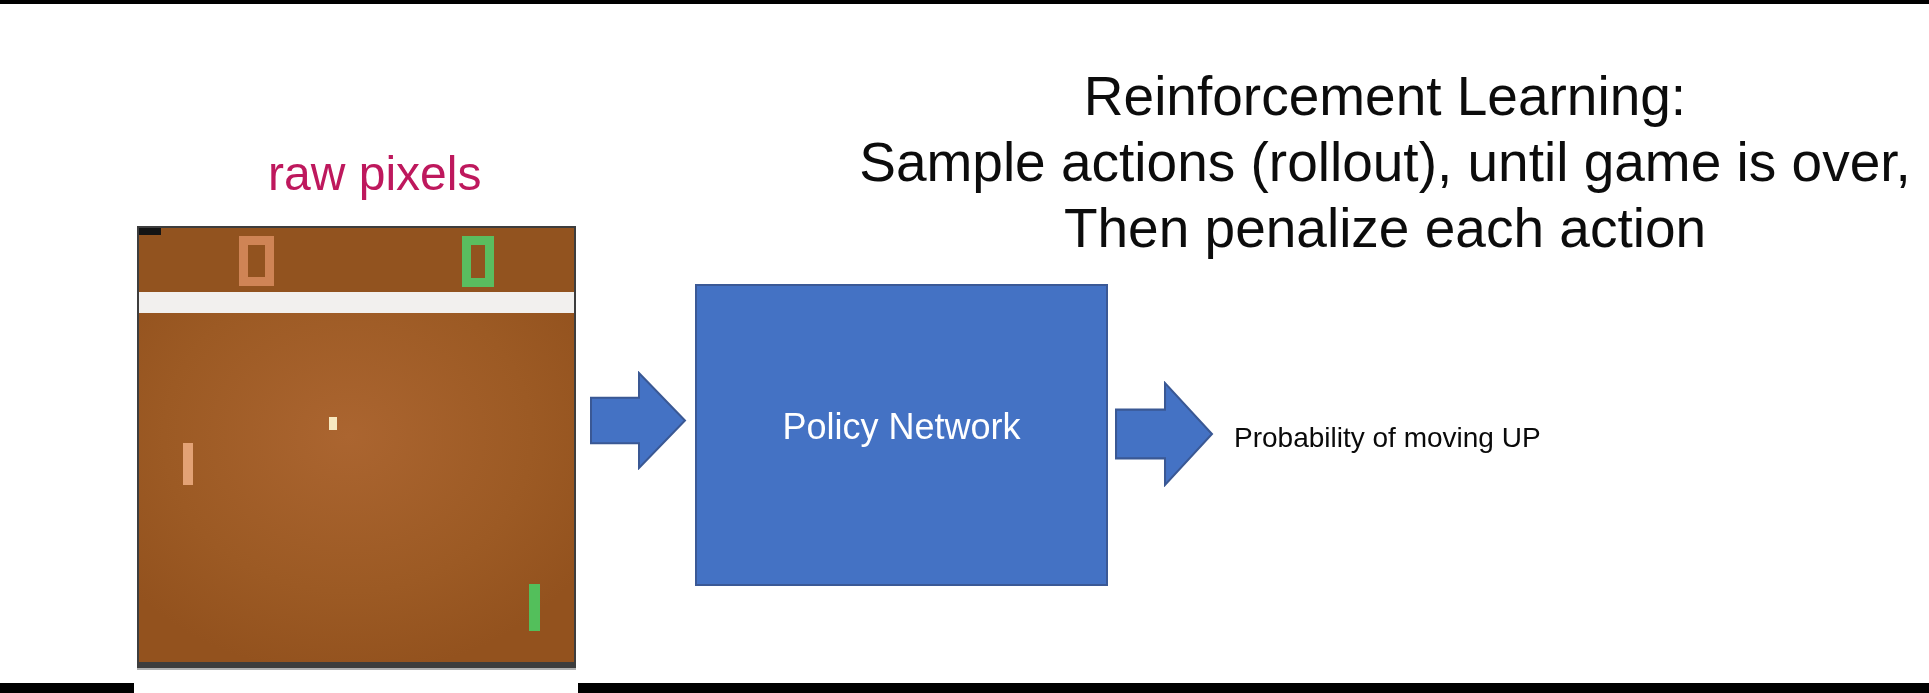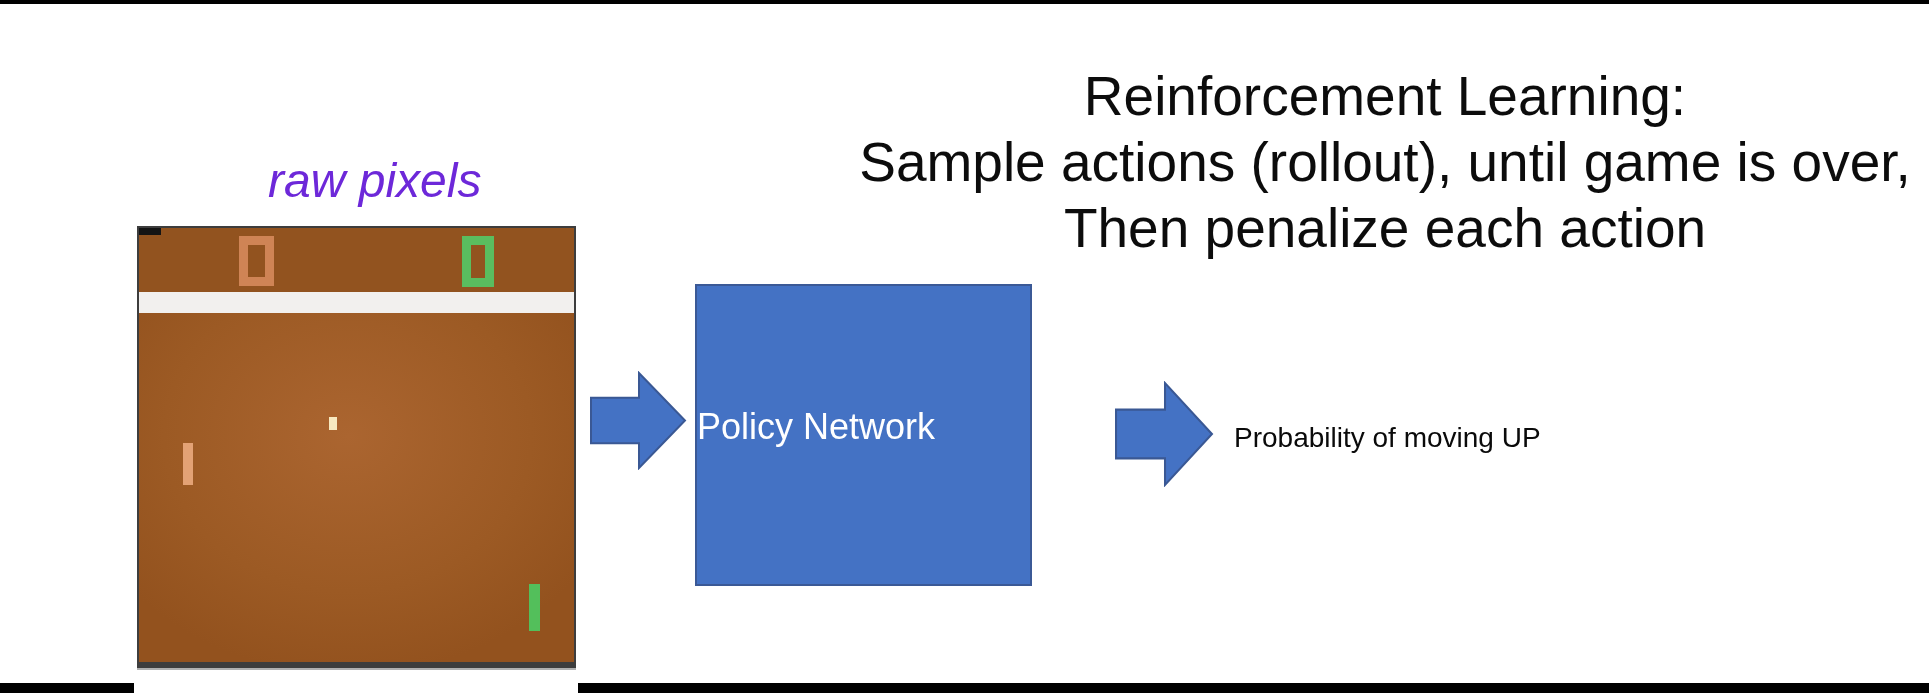--- a/index.html
+++ b/index.html
@@ -11,21 +11,21 @@
     color:#0b0b0b;
   }
   .abs{position:absolute;}
 
   
   .top-bar{left:0;top:0;width:1929px;height:4px;background:#000;}
   .bottom-bar-left{left:0;top:683px;width:134px;height:10px;background:#000;}
   .bottom-bar-right{left:578px;top:683px;width:1351px;height:10px;background:#000;}
 
   
-  .raw-pixels{left:268px;top:157px;font-size:48px;line-height:1;white-space:nowrap;color:#6d28d9;font-style:italic;}
+  .raw-pixels{left:268px;top:150px;font-size:48px;line-height:1;white-space:nowrap;color:#be185d;}
 
   
   .game{
     left:137px;top:226px;width:439px;height:442px;
     box-sizing:border-box;
     border:2px solid #3d3d3d;border-bottom-width:6px;
     box-shadow:0 2px 0 #b0b0b0;
     background:radial-gradient(ellipse 65% 55% at 48% 48%, #ab6530 0%, #9c5a24 65%, #93521e 100%);
     overflow:hidden;
   }
@@ -43,25 +43,25 @@
   .title{
     left:825px;top:63px;width:1120px;
     text-align:center;
     font-size:55px;line-height:66px;
     color:#0c0c0c;
     white-space:nowrap;
   }
 
   
   .policy-box{
-    left:695px;top:284px;width:337px;height:302px;
+    left:695px;top:284px;width:413px;height:302px;
     box-sizing:border-box;
     background:#4472c4;
     border:2px solid #3b5996;
-    display:flex;align-items:center;justify-content:flex-start;
+    display:flex;align-items:center;justify-content:center;
   }
   .policy-box .label{
     color:#ffffff;font-size:36px;line-height:1;
     position:relative;top:-8px;white-space:nowrap;
   }
 
   
   .arrow-left{left:590px;top:371px;}
   .arrow-right{left:1115px;top:381px;}
 

